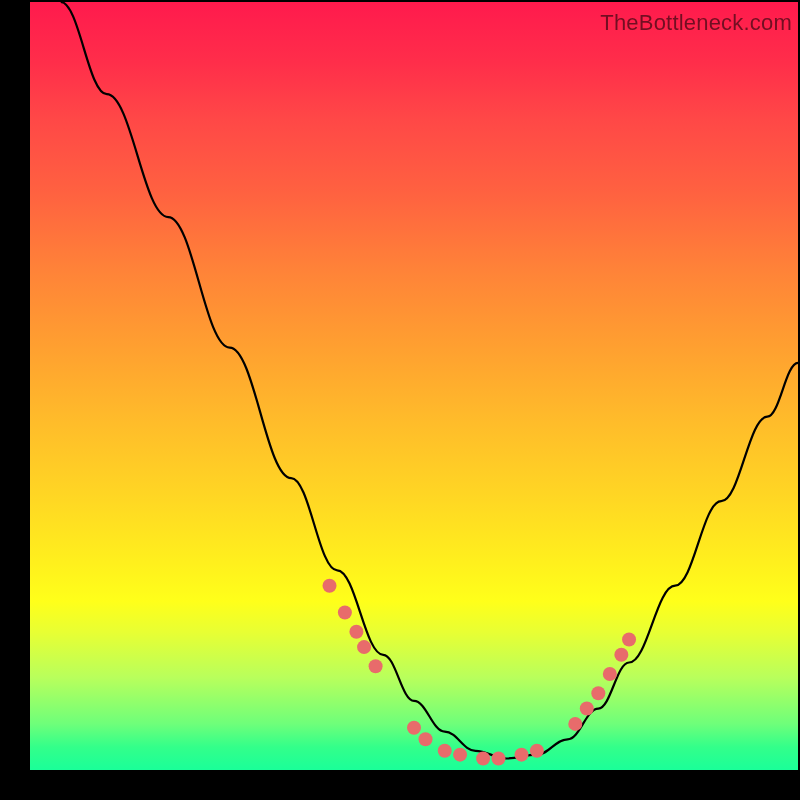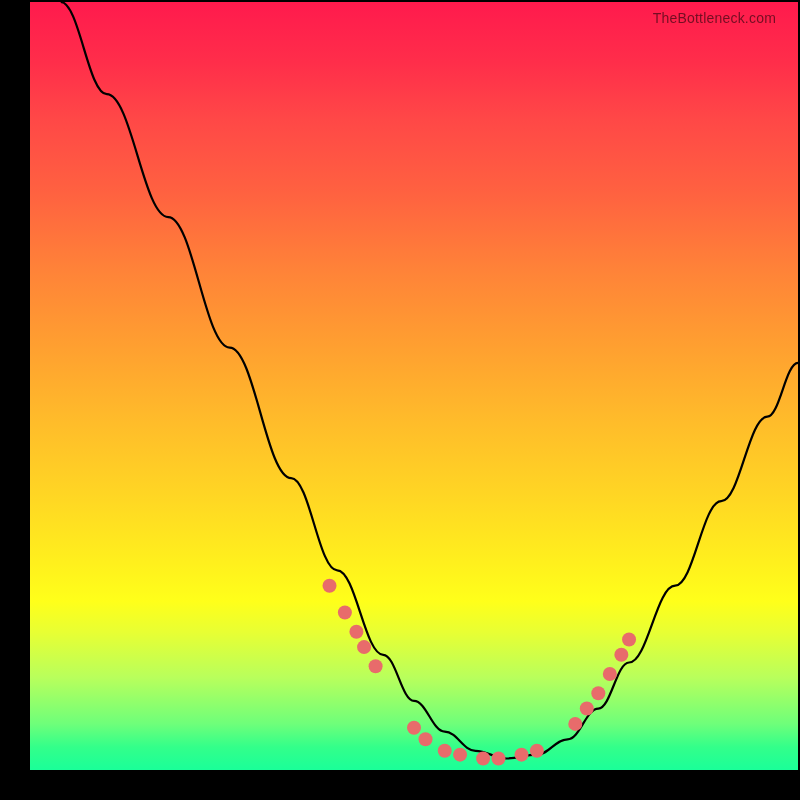--- a/index.html
+++ b/index.html
@@ -34,23 +34,23 @@
       #ffff1a 78%,
       #e8ff33 82%,
       #b8ff5c 88%,
       #6eff7a 94%,
       #33ff8a 97%,
       #1aff99 100%);
   }
   .watermark {
     position: absolute;
     top: 8px;
-    right: 22px;
+    right: 6px;
     color: rgba(0,0,0,0.55);
-    font-size: 14px;
+    font-size: 22px;
     font-weight: 500;
     letter-spacing: 0.2px;
   }
   svg.overlay {
     position: absolute;
     left: 0;
     top: 0;
     width: 768px;
     height: 768px;
   }

